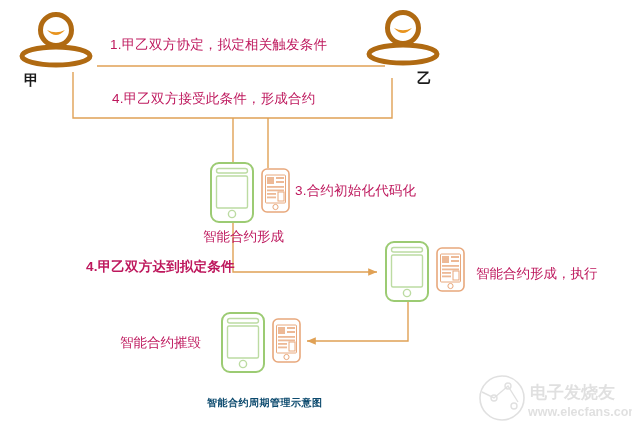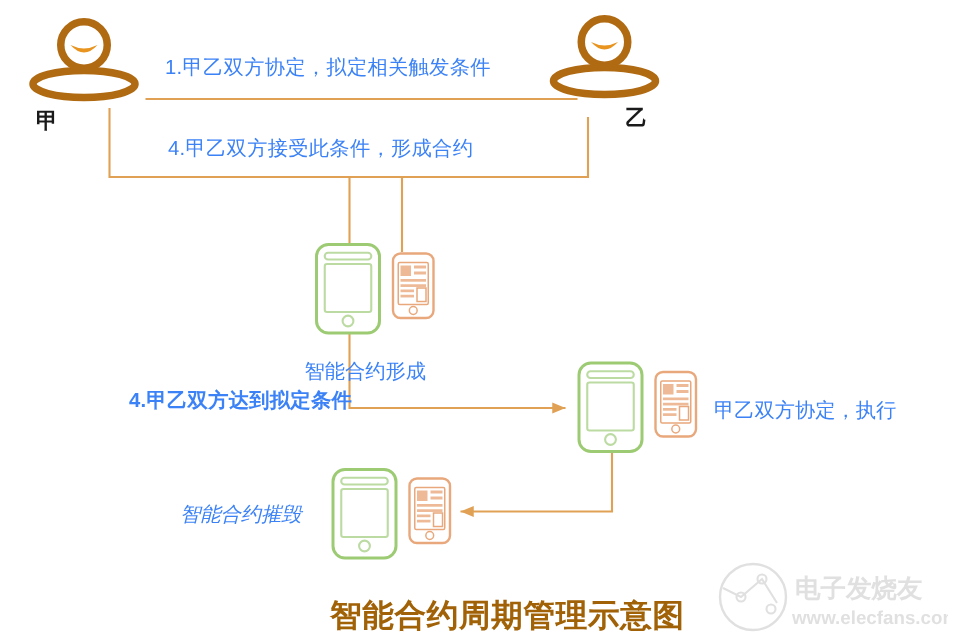--- a/index.html
+++ b/index.html
@@ -19,42 +19,41 @@
   }
   .svg-layer {
     position: absolute;
     left: 0;
     top: 0;
     width: 637px;
     height: 428px;
   }
   .lbl {
     position: absolute;
-    color: #3b82f6;
+    color: #be185d;
     white-space: nowrap;
     font-family: "Liberation Sans", "DejaVu Sans", sans-serif;
   }
   .step-label {
     font-size: 13.5px;
     letter-spacing: 0.2px;
   }
   .node-label {
     font-size: 13.5px;
   }
   .actor-label {
     font-size: 14.5px;
     font-weight: bold;
     color: #1a1a1a;
   }
   .diagram-title {
-    font-size: 21px;
+    font-size: 10px;
     font-weight: bold;
-    color: #a16207;
+    color: #0c4a6e;
     letter-spacing: 0.5px;
-    margin-left: 13px;
   }
   .wm {
     position: absolute;
     left: 470px;
     top: 372px;
     width: 162px;
     height: 54px;
     opacity: 0.30;
     pointer-events: none;
   }
@@ -165,32 +164,33 @@
       <rect x="278" y="346.5" width="9" height="1.8" fill="#e8a87c" opacity="0.8"></rect>
       <rect x="289" y="342" width="6" height="9" fill="#ffffff" stroke="#e8a87c" stroke-width="1"></rect>
       <circle cx="286.5" cy="357" r="2.6" fill="none" stroke="#e8a87c" stroke-width="1"></circle>
     </g>
   </svg>
 
   <div class="lbl step-label" style="left:110px; top:36px;">1.甲乙双方协定，拟定相关触发条件</div>
 
   <div class="lbl step-label" style="left:112px; top:90px;">4.甲乙双方接受此条件，形成合约</div>
 
+  <div class="lbl step-label" style="left:295px; top:182px;">3.合约初始化代码化</div>
 
   <div class="lbl step-label" style="left:86px; top:258px;font-weight:bold;">4.甲乙双方达到拟定条件</div>
 
   <div class="lbl actor-label" style="left:24px; top:71px;">甲</div>
 
   <div class="lbl actor-label" style="left:417px; top:69px;">乙</div>
 
-  <div class="lbl node-label" style="left:203px; top:239px;">智能合约形成</div>
-
-  <div class="lbl node-label" style="left:476px; top:265px;">甲乙双方协定，执行</div>
-
-  <div class="lbl node-label" style="left:120px; top:334px;font-style:italic;">智能合约摧毁</div>
+  <div class="lbl node-label" style="left:203px; top:228px;">智能合约形成</div>
+
+  <div class="lbl node-label" style="left:476px; top:265px;">智能合约形成，执行</div>
+
+  <div class="lbl node-label" style="left:120px; top:334px;">智能合约摧毁</div>
 
   <div class="lbl diagram-title" style="left:207px; top:396px;">智能合约周期管理示意图</div>
 
   <svg class="wm" viewBox="0 0 162 54">
     <g>
       <circle cx="32" cy="26" r="22" fill="none" stroke="#9a9a9a" stroke-width="1.6"></circle>
       <path d="M 12 20 L 24 26 L 38 14 L 48 30" fill="none" stroke="#9a9a9a" stroke-width="1.4"></path>
       <circle cx="24" cy="26" r="3" fill="none" stroke="#9a9a9a" stroke-width="1.4"></circle>
       <circle cx="38" cy="14" r="3" fill="none" stroke="#9a9a9a" stroke-width="1.4"></circle>
       <circle cx="44" cy="34" r="3" fill="none" stroke="#9a9a9a" stroke-width="1.4"></circle>

